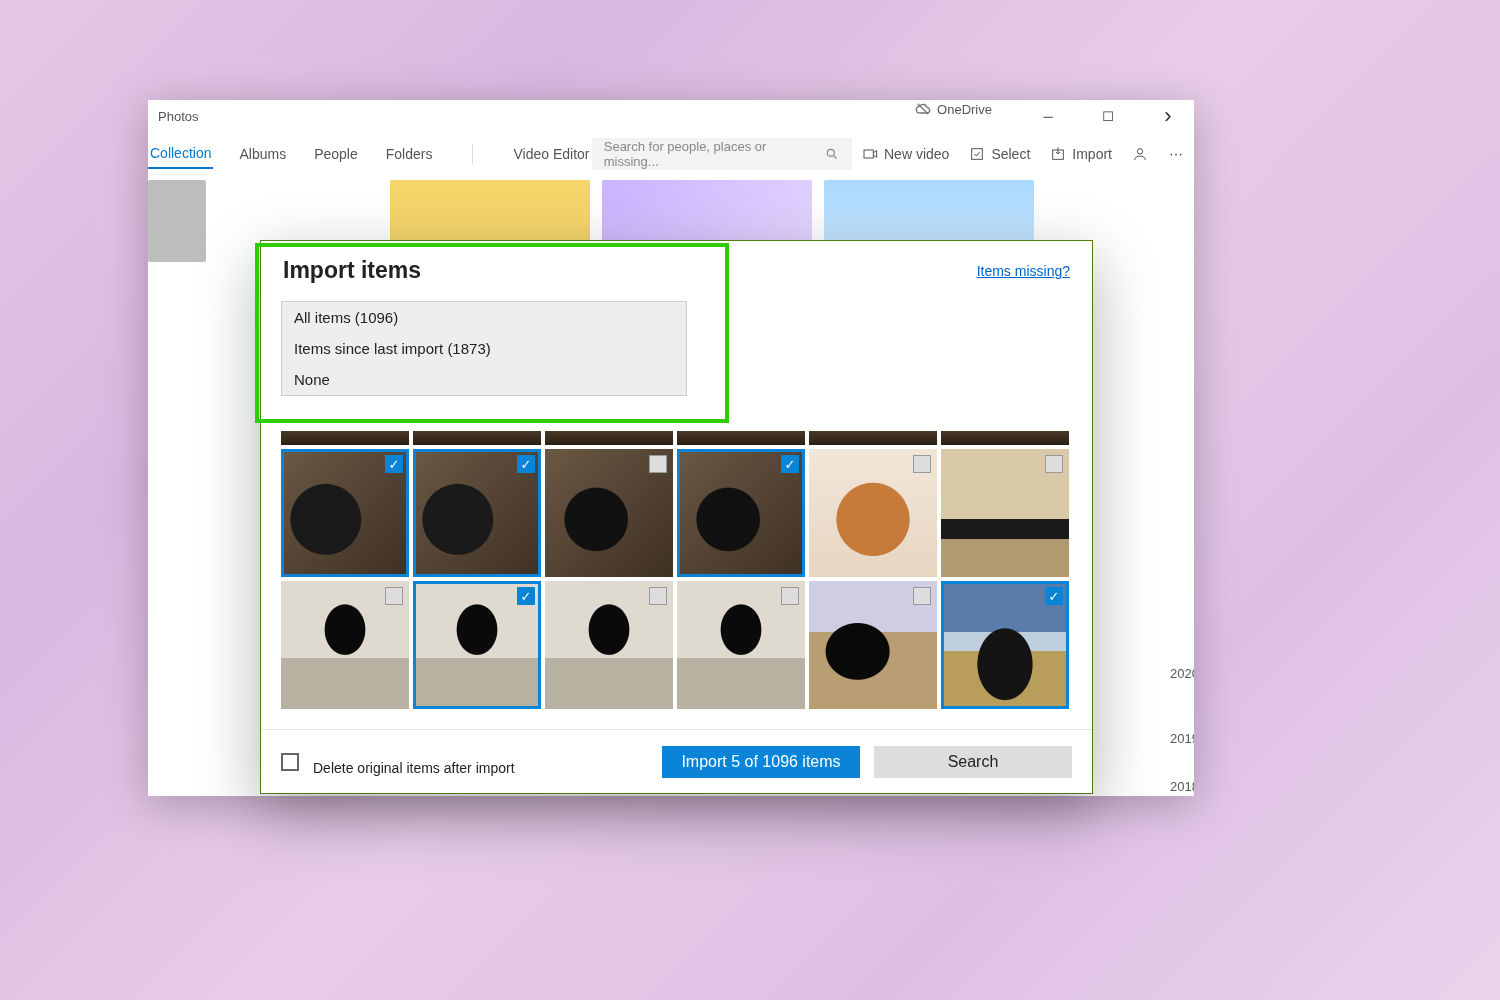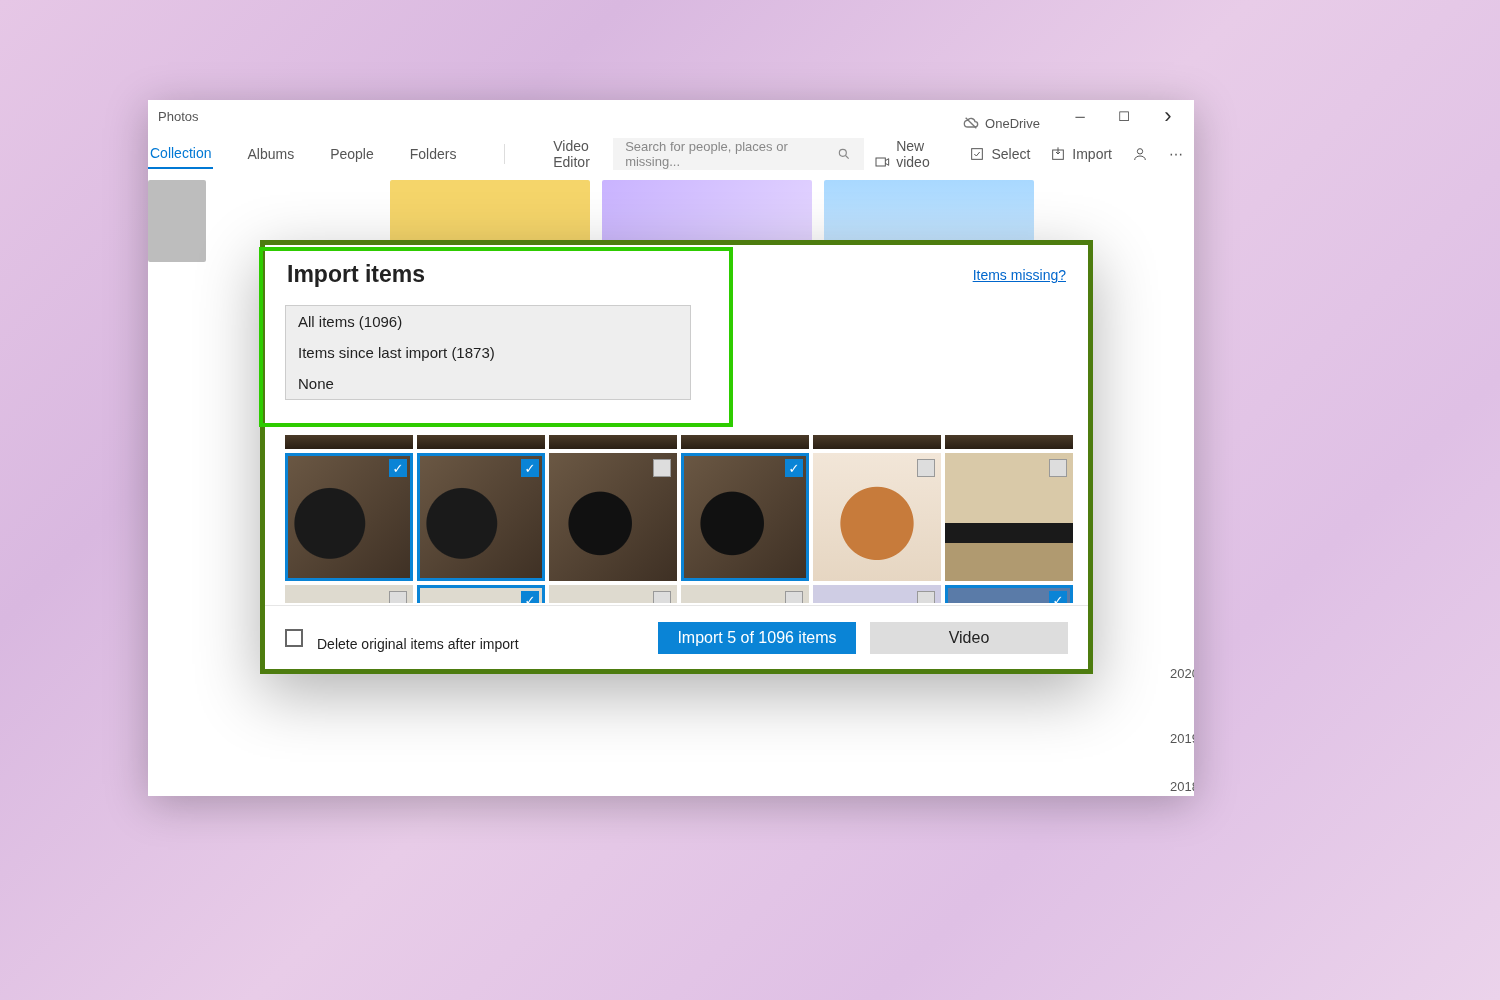--- a/index.html
+++ b/index.html
@@ -22,34 +22,34 @@
   }
   .titlebar {
     height: 32px;
     display: flex;
     align-items: center;
     justify-content: space-between;
     padding: 0 4px 0 10px;
     font-size: 13px;
     color: #555;
   }
-  .titlebar-right { display: flex; align-items: flex-end; gap: 0; }
+  .titlebar-right { display: flex; align-items: flex-start; gap: 16px; }
   .onedrive { display: flex; align-items: center; gap: 6px; font-size: 13px; color: #555; margin-right: 18px; }
   .win-btn { width: 44px; height: 30px; display: flex; align-items: center; justify-content: center; font-size: 13px; color: #333; cursor: pointer; }
 
   .toolbar {
     height: 44px;
     display: flex;
     align-items: center;
     padding: 0 10px 0 0;
     font-size: 14px;
     color: #555;
     gap: 0;
   }
-  .nav-tabs { display: flex; align-items: center; gap: 32px; padding-left: 0; }
+  .nav-tabs { display: flex; align-items: center; gap: 24px; padding-left: 0; }
   .nav-tab { padding: 6px 2px; cursor: pointer; }
   .nav-tab.active { color: #0078d4; border-bottom: 2px solid #0078d4; }
   .nav-divider { width: 1px; height: 20px; background: #ddd; margin: 0 14px; }
   .searchbox {
     margin-left: auto;
     margin-right: auto;
     width: 260px;
     height: 32px;
     background: #f3f3f3;
     display: flex;
@@ -89,23 +89,23 @@
     text-align: right;
     line-height: 2.2;
   }
 
   
   .dialog {
     position: absolute;
     left: 260px;
     top: 240px;
     width: 833px;
-    height: 434px;
+    height: 554px;
     background: #fff;
-    border: 5px solid #4d7c0f;
+    border: 1px solid #4d7c0f;
     z-index: 10;
     box-shadow: 0 20px 60px rgba(0,0,0,0.3);
   }
   .highlight-box {
     position: absolute;
     left: -6px;
     top: 2px;
     width: 474px;
     height: 180px;
     border: 4px solid #2ecc00;
@@ -369,15 +369,15 @@
           <div class="chk on"></div>
         </div>
       </div>
   </div>
 
   <div class="dlg-footer">
     <div class="del-check"></div>
     <span class="del-label">Delete original items after import</span>
     <div class="footer-spacer"></div>
     <div class="btn btn-primary">Import 5 of 1096 items</div>
-    <div class="btn btn-secondary">Video</div>
+    <div class="btn btn-secondary">Search</div>
   </div>
 </div>
 
 </body></html>

